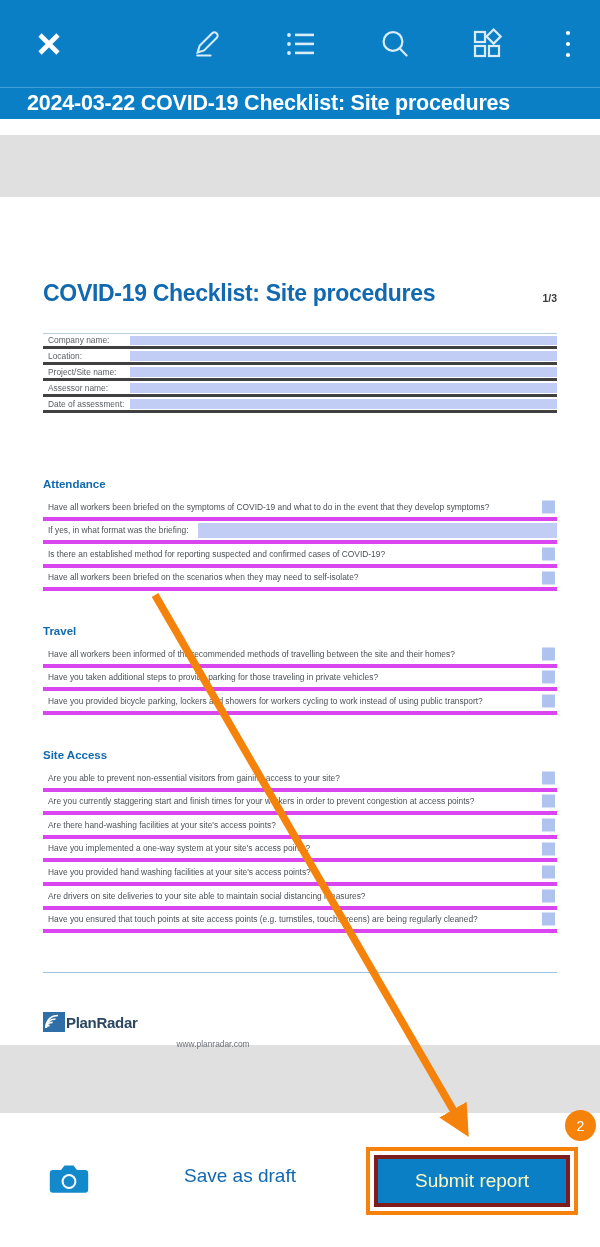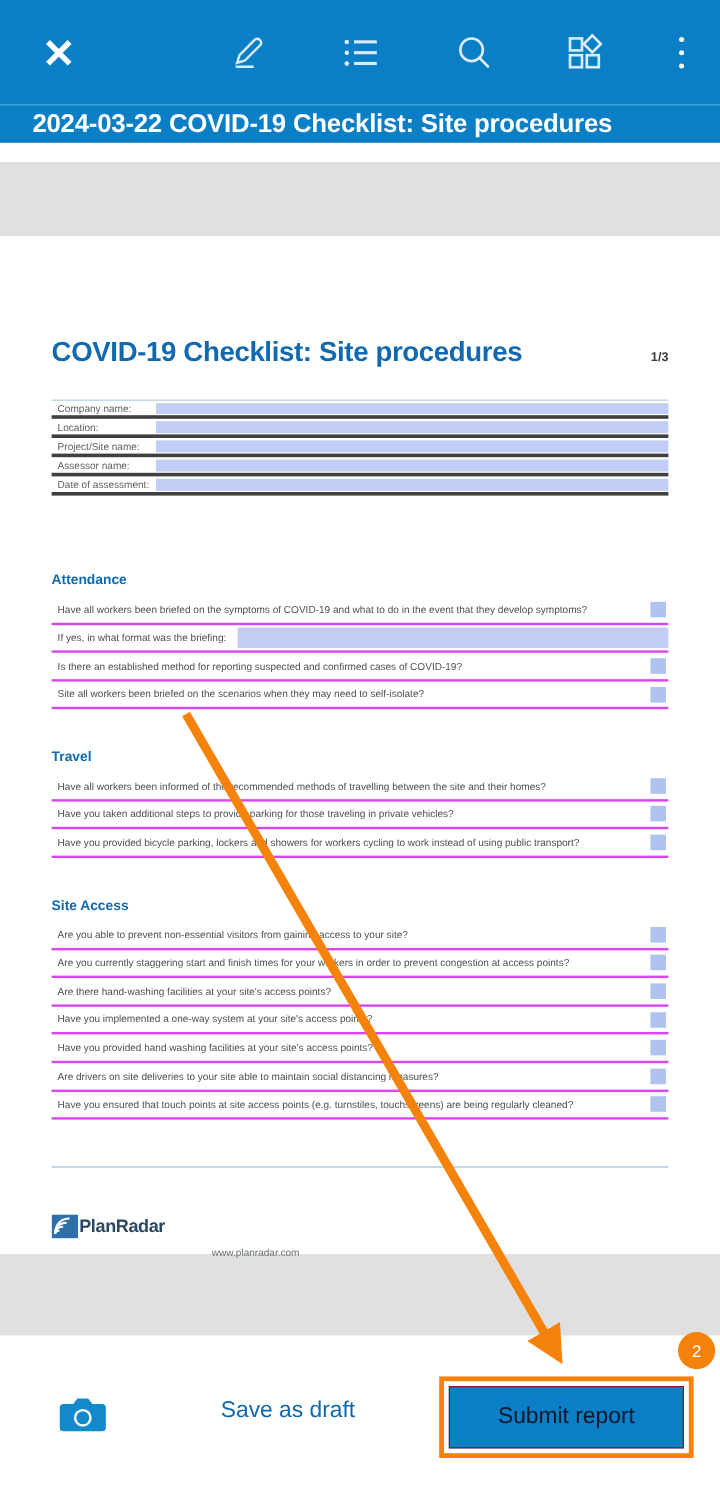--- a/index.html
+++ b/index.html
@@ -80,21 +80,21 @@
     white-space: nowrap;
   }
   .tfield {
     position: absolute; left: 87px; right: 0; top: 1.5px; bottom: 1.5px;
     background: #c2cdf5;
   }
 
   .qrow {
     display: flex; align-items: center;
     height: 23.6px;
-    border-bottom: 2px solid #d946ef;
+    border-bottom: 4px solid #d946ef;
     position: relative;
   }
   .qtext {
     font-size: 8.4px; color: #4c5156; padding-left: 5px; line-height: 1;
     white-space: nowrap;
   }
   .qbox {
     position: absolute; right: 2px; top: 50%; transform: translateY(-50%);
     width: 13px; height: 13px; background: #b0c2ee;
   }
@@ -149,23 +149,23 @@
   }
   .submit-wrap {
     position: absolute; left: 366px; top: 1147px;
     width: 212px; height: 68px;
     border: 4px solid #f5820b;
     background: #ffffff;
   }
   .submit-btn {
     position: absolute; left: 4px; top: 4px; right: 4px; bottom: 4px;
     background: #0a7fc6;
-    color: #0f172a; font-size: 19px;
+    color: #fef9c3; font-size: 19px;
     display: flex; align-items: center; justify-content: center;
-    border: 1px solid #7f1d1d;
+    border: 4px solid #7f1d1d;
   }
   .badge {
     position: absolute; left: 565px; top: 1110px;
     width: 31px; height: 31px; border-radius: 50%;
     background: #f5820b; color: #ffffff;
     font-size: 14px; display: flex; align-items: center; justify-content: center;
   }
 
   
   .arrow-layer {
@@ -286,21 +286,21 @@
         </div>
         <div class="qrow">
           <span class="qtext">If yes, in what format was the briefing:</span>
           <span class="qfield"></span>
         </div>
         <div class="qrow">
           <span class="qtext">Is there an established method for reporting suspected and confirmed cases of COVID-19?</span>
           <span class="qbox"></span>
         </div>
         <div class="qrow">
-          <span class="qtext">Site all workers been briefed on the scenarios when they may need to self-isolate?</span>
+          <span class="qtext">Have all workers been briefed on the scenarios when they may need to self-isolate?</span>
           <span class="qbox"></span>
         </div>
       </div>
 
     <div class="section-head sec-travel">Travel</div>
     <div class="table tbl-travel" id="sec-1">
         <div class="qrow">
           <span class="qtext">Have all workers been informed of the recommended methods of travelling between the site and their homes?</span>
           <span class="qbox"></span>
         </div>

